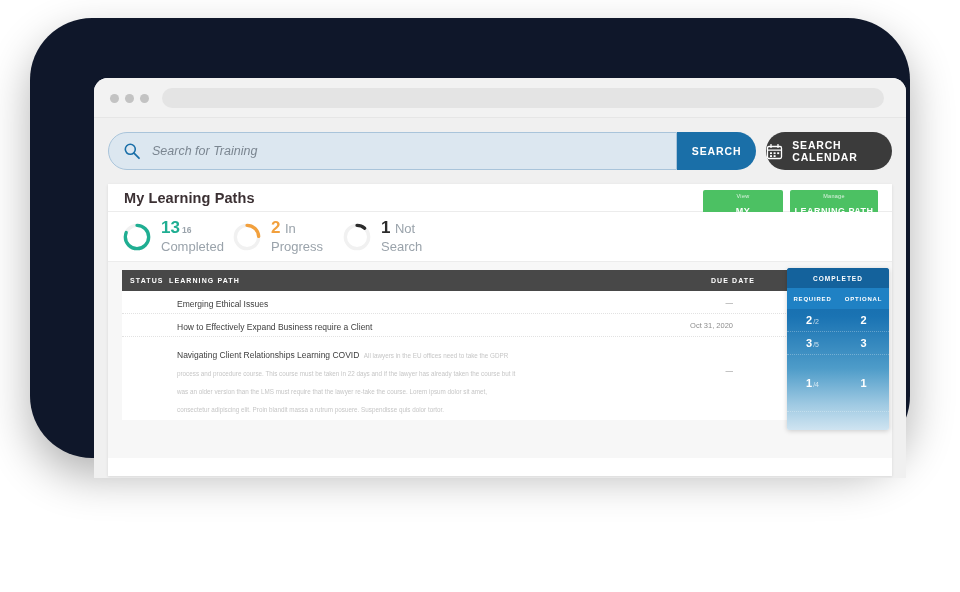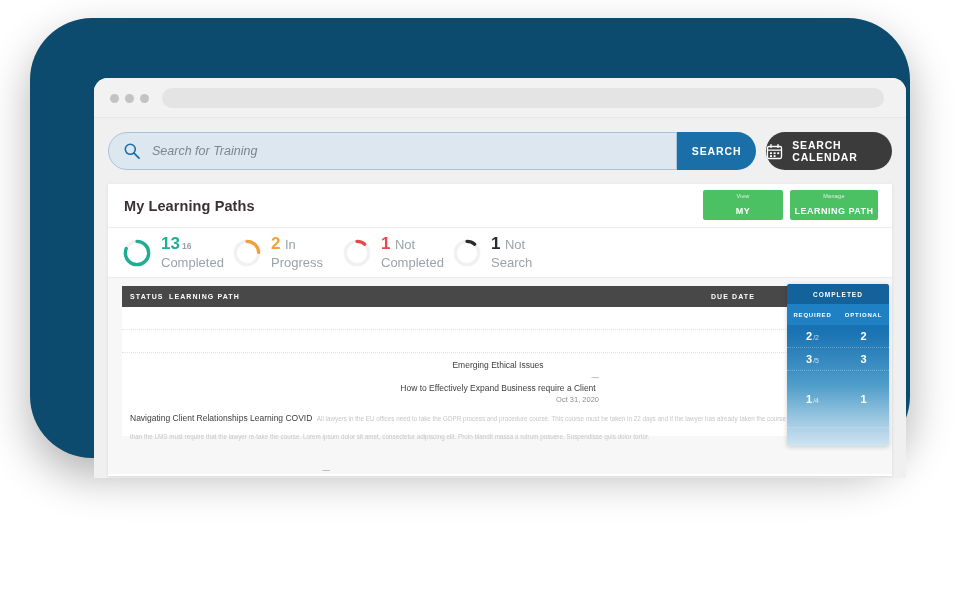--- a/index.html
+++ b/index.html
@@ -8,21 +8,21 @@
     background: #ffffff;
     font-family: "Liberation Sans", sans-serif;
     overflow: hidden;
   }
 
   
   #device-frame {
     position: absolute;
     left: 30px; top: 18px;
     width: 880px; height: 440px;
-    background: #0c4a6e;
+    background: #0f172a;
     border-radius: 62px;
     box-shadow: 0 18px 44px rgba(0,0,0,0.30);
   }
   #device-screen {
     position: absolute;
     left: 64px; top: 60px;
     width: 812px; height: 400px;
     background: #ffffff;
     border-radius: 14px 14px 0 0;
     overflow: hidden;
@@ -113,21 +113,21 @@
   
   #card {
     position: relative;
     background: #ffffff;
     height: 292px;
     box-shadow: 0 1px 3px rgba(0,0,0,0.10);
   }
 
   #card-header {
     position: relative;
-    height: 44px;
+    height: 28px;
     border-bottom: 1px solid #ececec;
     display: flex; align-items: center;
     padding: 8px 16px;
   }
   #page-title {
     font-size: 14.5px; font-weight: bold; color: #3b3033;
     letter-spacing: 0.1px;
   }
   #header-actions {
     position: absolute; right: 14px; top: 6px;
@@ -207,21 +207,20 @@
   .th-path { flex: 1; }
   .th-due { width: 210px; text-align: right; padding-right: 10px; }
   .th-tail { width: 113px; }
 
   .row {
     position: relative;
     display: flex; align-items: center;
     min-height: 23px;
     border-bottom: 1px dotted #e2e2e2;
     padding-left: 8px;
-    flex-direction: column;
   }
   .row-last { border-bottom: none; }
   .status-cell { width: 47px; flex: 0 0 47px; }
   .status-bar {
     width: 21px; height: 4px; border-radius: 2px;
     margin-left: 5px;
   }
   .path-cell { flex: 1; padding-right: 12px; }
   .path-title { font-size: 8.5px; color: #3d3d3d; }
   .path-desc {
@@ -371,32 +370,20 @@
                 <circle cx="18" cy="18" r="14" fill="none" stroke="#f1f1f1" stroke-width="4"></circle>
                 <circle cx="18" cy="18" r="14" fill="none" stroke="#f2a03d" stroke-width="4" stroke-dasharray="21 88" stroke-linecap="round" transform="rotate(-90 18 18)"></circle>
               </svg>
             </span>
             <span class="stat-text">
               <span class="stat-value" style="color:#f2a03d">2</span>
               <span class="stat-label">In Progress</span>
             </span>
           </div>
 
-          <div class="stat">
-            <span class="stat-ring">
-              <svg viewBox="0 0 36 36" width="30" height="30">
-                <circle cx="18" cy="18" r="14" fill="none" stroke="#f1f1f1" stroke-width="4"></circle>
-                <circle cx="18" cy="18" r="14" fill="none" stroke="#e8484c" stroke-width="4" stroke-dasharray="10 88" stroke-linecap="round" transform="rotate(-90 18 18)"></circle>
-              </svg>
-            </span>
-            <span class="stat-text">
-              <span class="stat-value" style="color:#e8484c">1</span>
-              <span class="stat-label">Not Completed</span>
-            </span>
-          </div>
 
           <div class="stat">
             <span class="stat-ring">
               <svg viewBox="0 0 36 36" width="30" height="30">
                 <circle cx="18" cy="18" r="14" fill="none" stroke="#f1f1f1" stroke-width="4"></circle>
                 <circle cx="18" cy="18" r="14" fill="none" stroke="#2b2b2b" stroke-width="4" stroke-dasharray="10 88" stroke-linecap="round" transform="rotate(-90 18 18)"></circle>
               </svg>
             </span>
             <span class="stat-text">
               <span class="stat-value" style="color:#2b2b2b">1</span>

